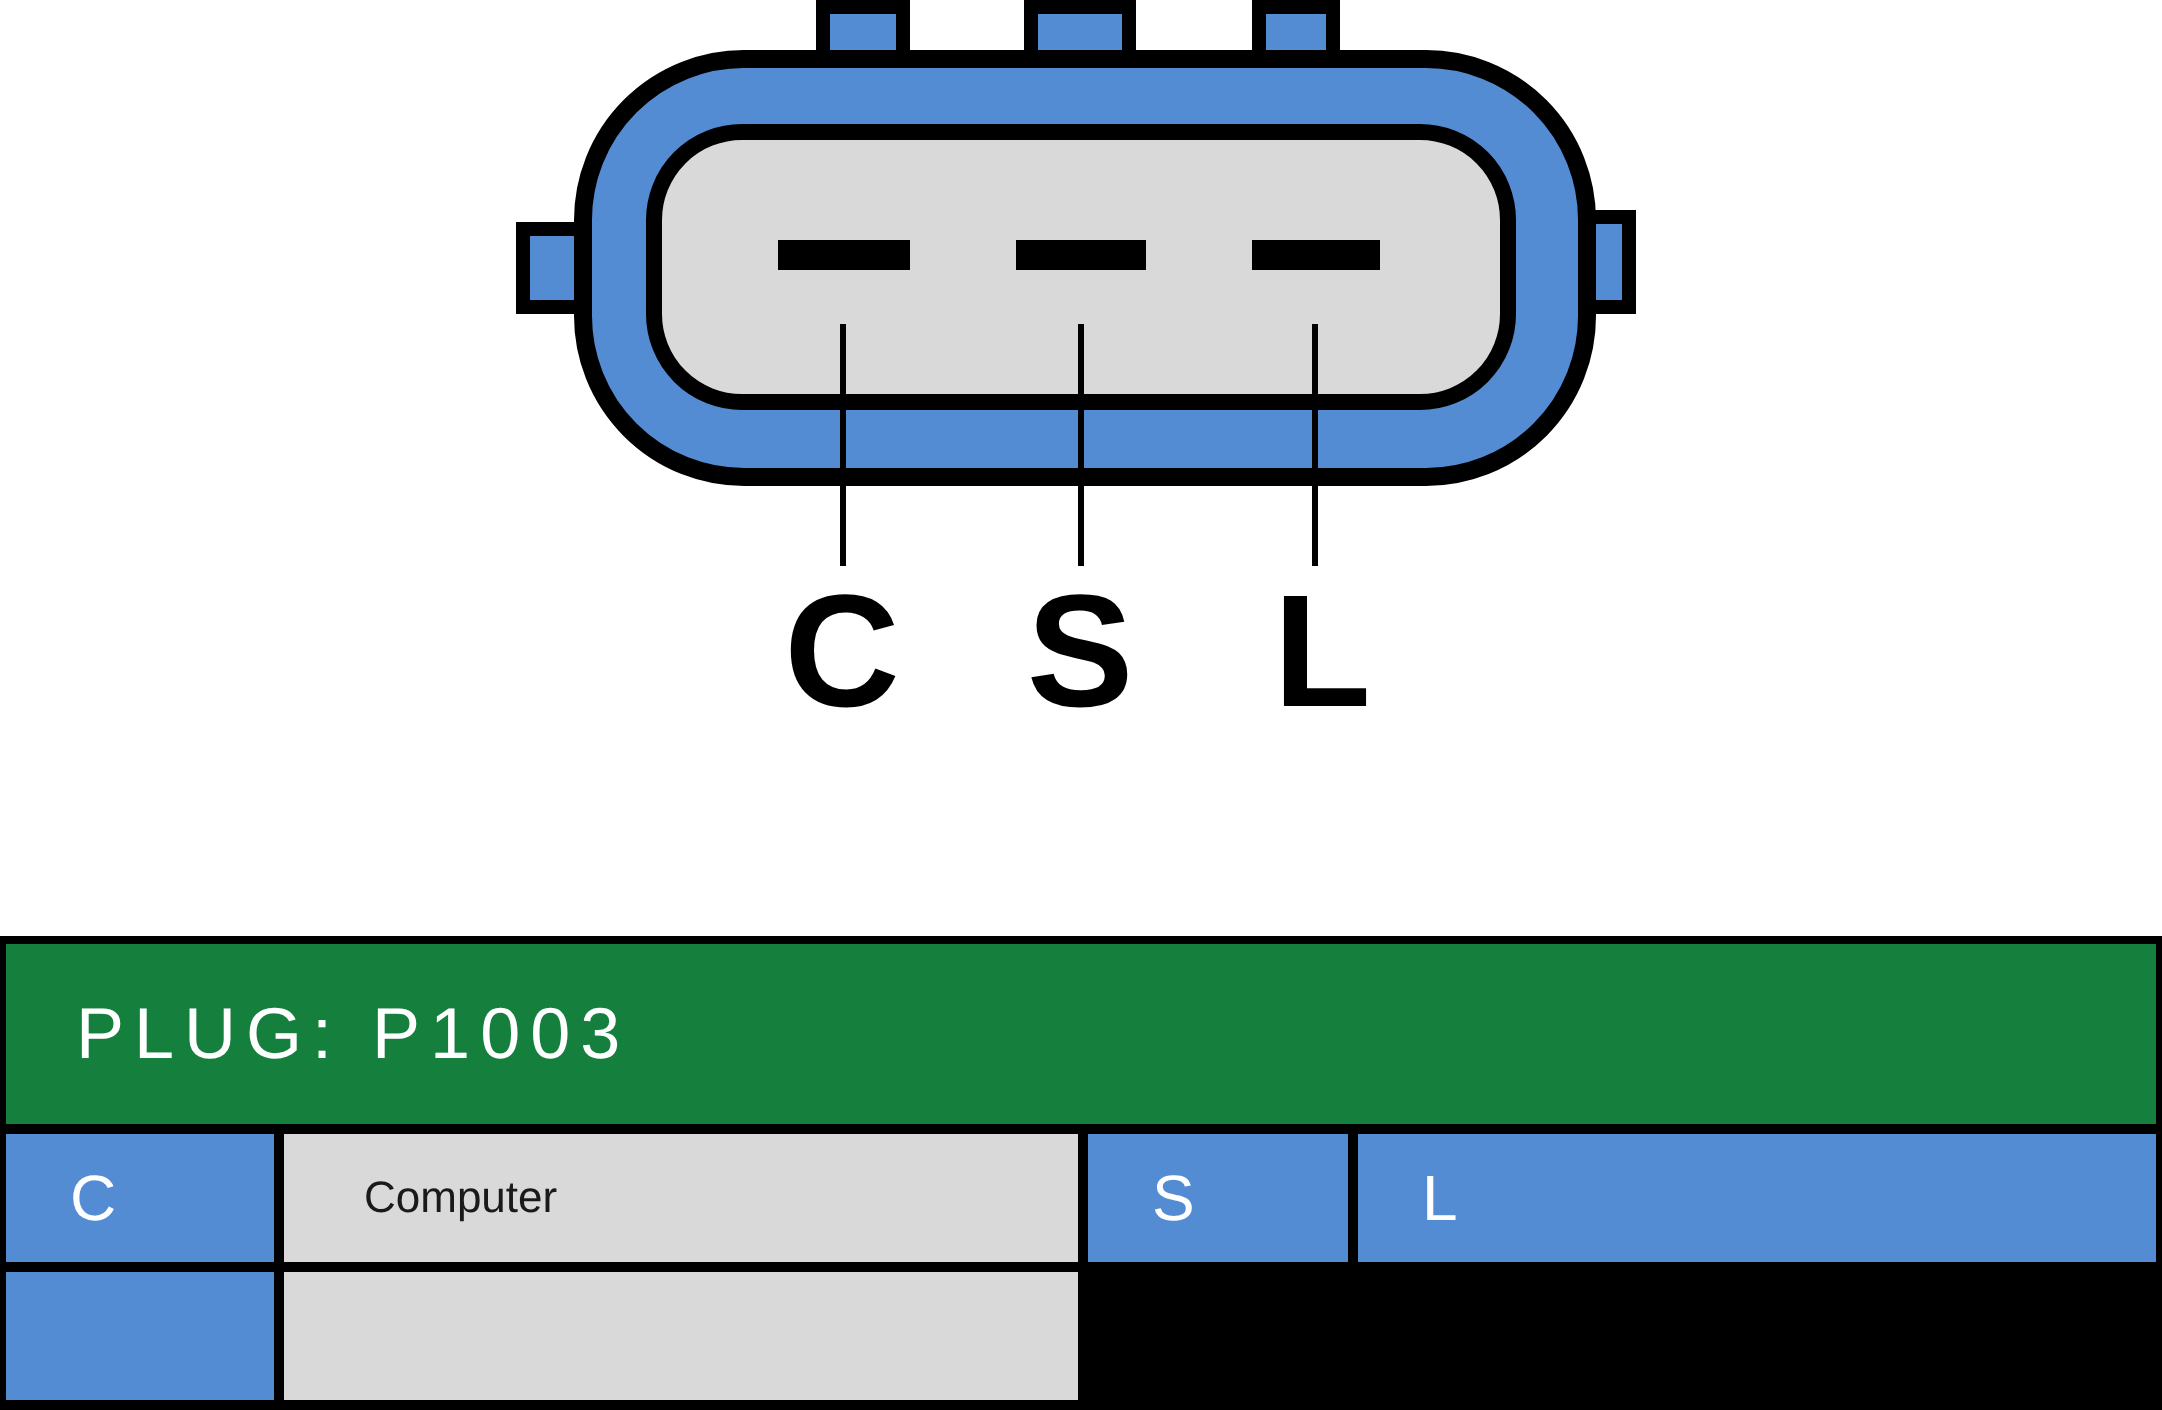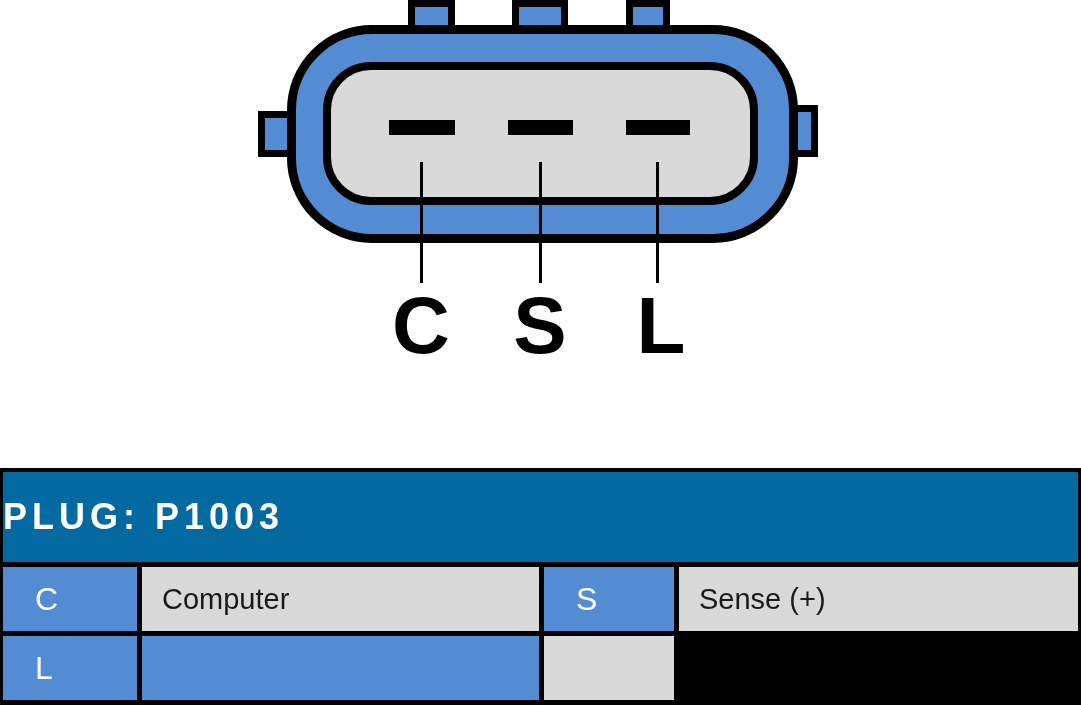--- a/index.html
+++ b/index.html
@@ -35,26 +35,26 @@
     font-size:80px;font-weight:bold;line-height:1;color:#000;z-index:6;}
   #pin-label-1{left:381px;}
   #pin-label-2{left:500px;}
   #pin-label-3{left:621px;}
 
   
   .ptable{position:absolute;left:0;top:468px;width:1081px;height:237px;
     background:#000;box-sizing:border-box;padding:4px 3px 5px 3px;
     display:grid;grid-template-columns:134px 397px 130px 1fr;
     grid-template-rows:90px 64px 64px;gap:5px;z-index:7;}
-  .thead{grid-column:1 / span 4;background:#0369a1;color:#fff;
-    display:flex;align-items:center;
-    font-size:36px;letter-spacing:5px;font-weight:700;}
+  .thead{grid-column:1 / span 4;background:#15803d;color:#fff;
+    display:flex;align-items:center;padding-left:35px;
+    font-size:36px;letter-spacing:5px;font-weight:400;}
   .cell{display:flex;align-items:center;box-sizing:border-box;}
   .cell.key{background:#548CD4;color:#fff;font-size:32px;padding-left:32px;}
-  .cell.val{background:#D9D9D9;color:#1a1a1a;font-size:29px;padding-left:20px;}
+  .cell.val{background:#D9D9D9;color:#1a1a1a;font-size:22px;padding-left:40px;}
 </style>
 </head>
 <body>
 
 <div class="stage">
 
   <div>
     <div class="tab top" id="tab-top-1"></div>
     <div class="tab top" id="tab-top-2"></div>
     <div class="tab top" id="tab-top-3"></div>
@@ -76,20 +76,19 @@
     <div class="pin-label" id="pin-label-2">S</div>
     <div class="pin-label" id="pin-label-3">L</div>
   </div>
 
   <div class="ptable">
     <div class="thead">PLUG: P1003</div>
 
     <div class="cell key">C</div>
     <div class="cell val">Computer</div>
     <div class="cell key">S</div>
-    <div class="cell val">Sense (+)</div>
 
     <div class="cell key">L</div>
     <div class="cell key"></div>
     <div class="cell val"></div>
   </div>
 
 </div>
 
 </body></html>

